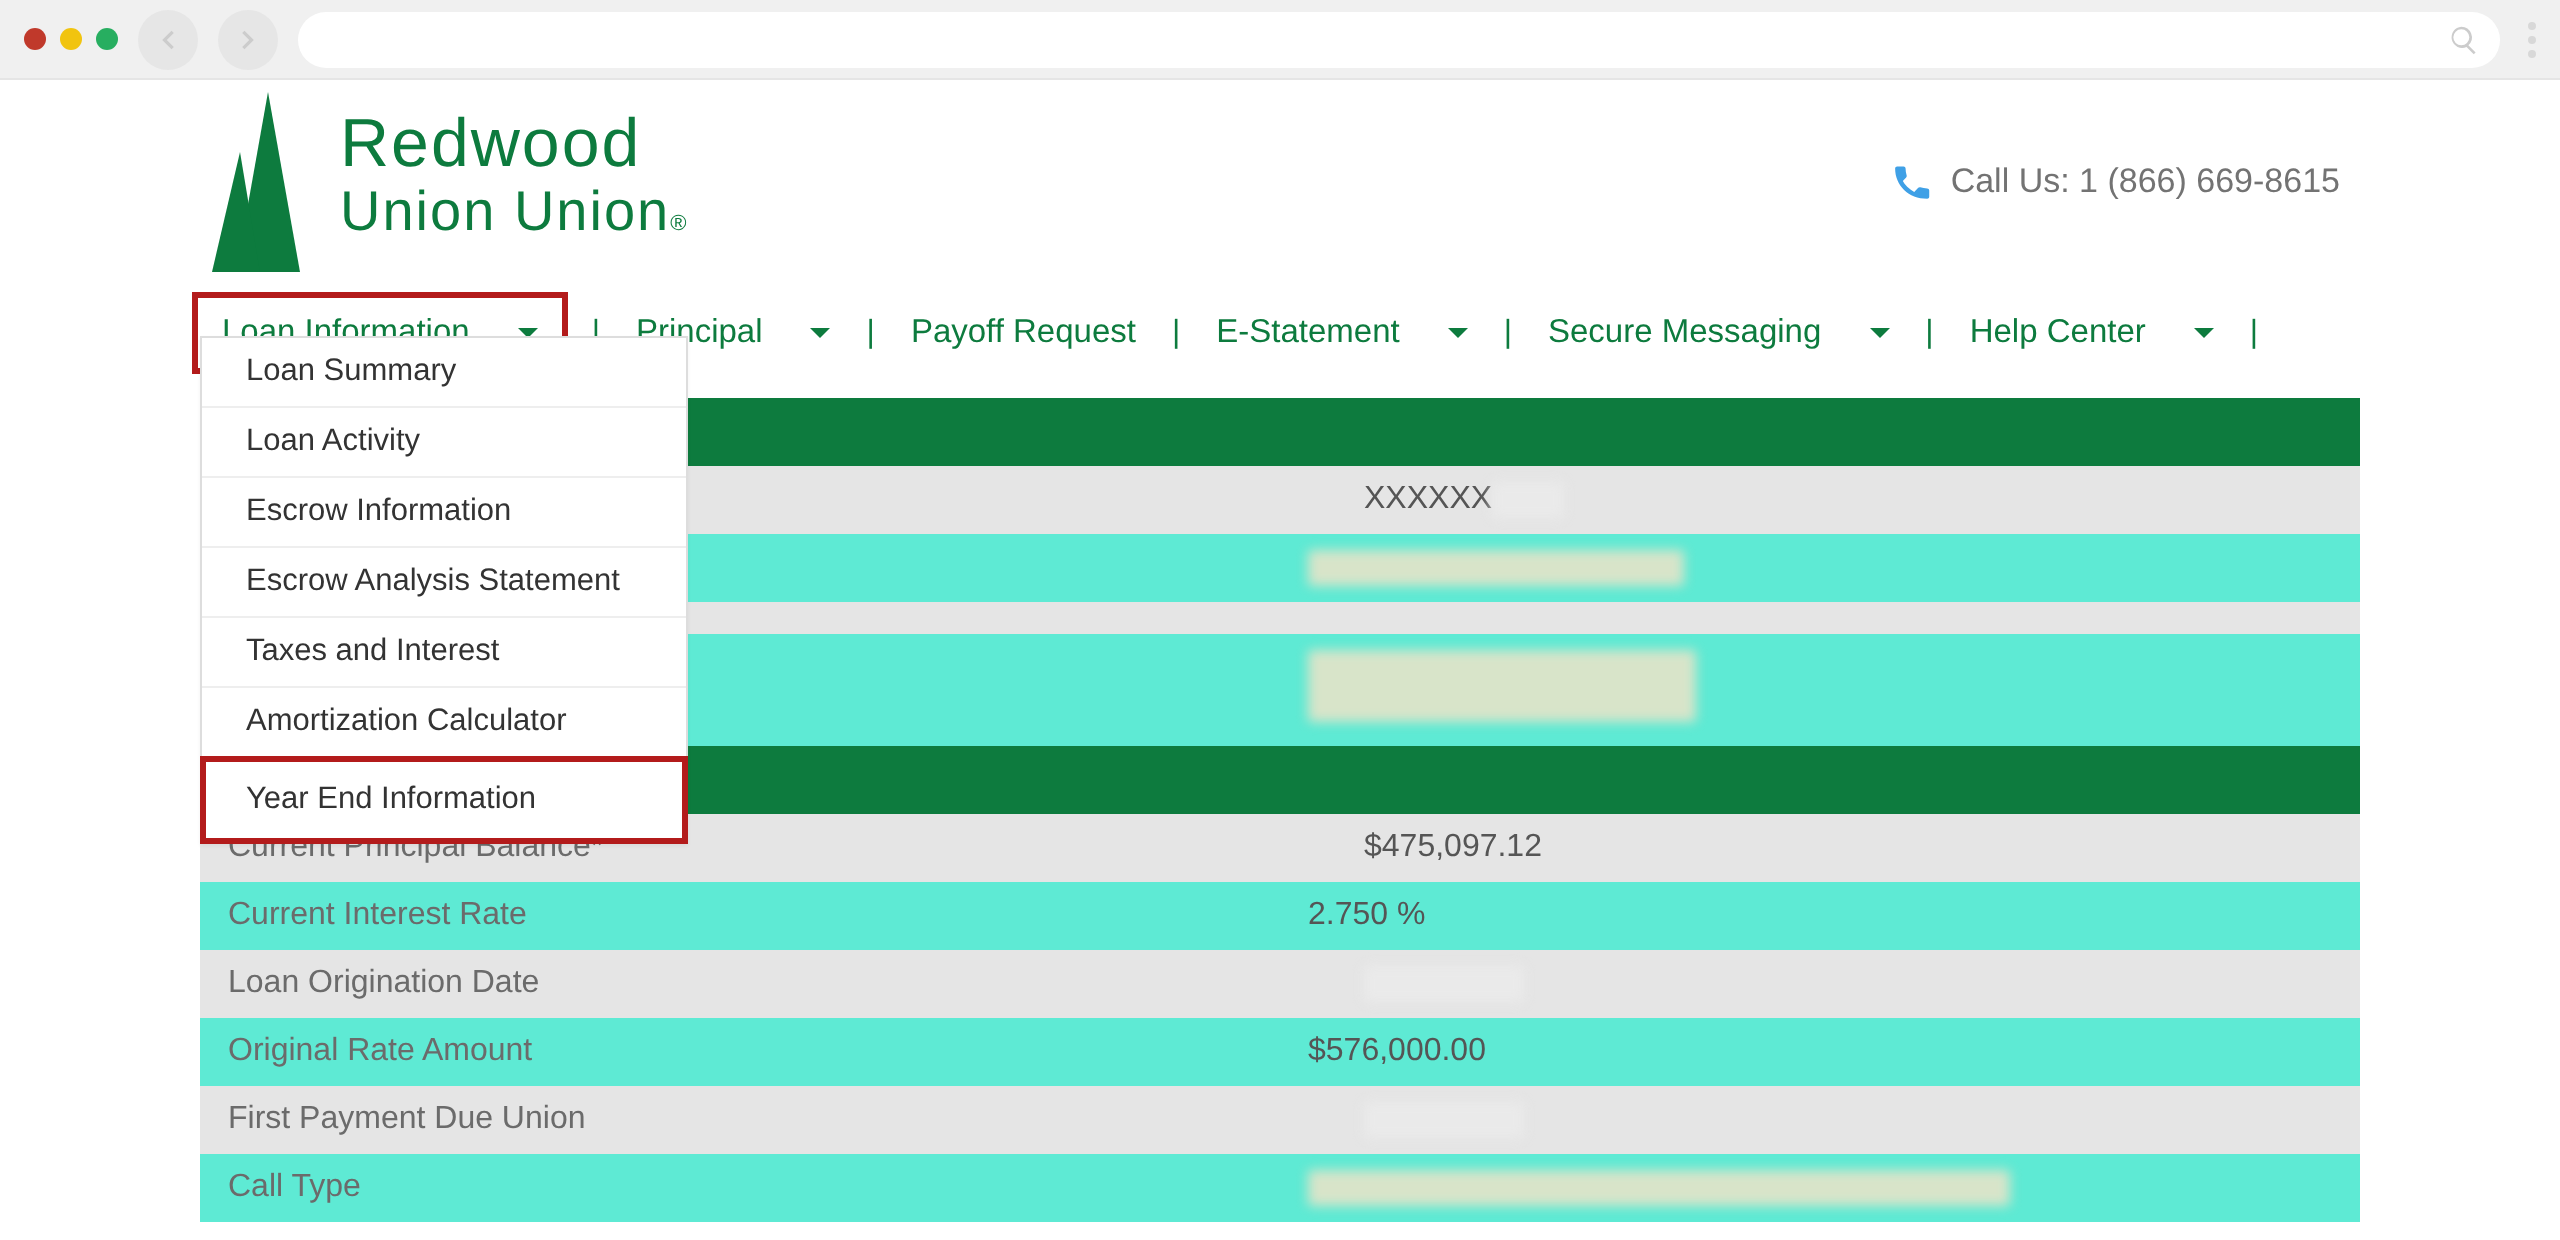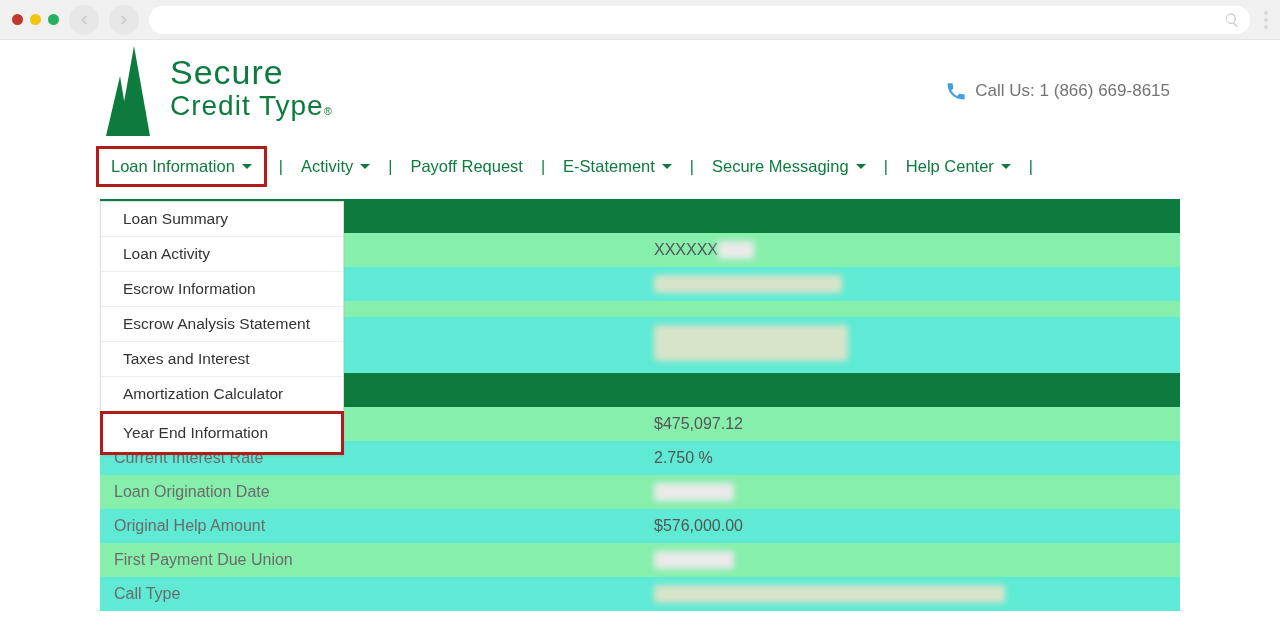--- a/index.html
+++ b/index.html
@@ -24,36 +24,36 @@
 .logo { display: flex; align-items: flex-end; gap: 12px; }
 .logo-mark { width: 58px; height: 90px; position: relative; }
 .logo-text { display: flex; flex-direction: column; line-height: 1.05; padding-bottom: 16px; }
 .logo-text .l1 { font-size: 34px; font-weight: 400; color: #0d7b3e; letter-spacing: 1px; }
 .logo-text .l2 { font-size: 28px; font-weight: 400; color: #0d7b3e; letter-spacing: 1px; }
 .logo-text .reg { font-size: 11px; }
 .call { display: flex; align-items: center; gap: 8px; color: #737373; font-size: 17px; padding-right: 10px; }
 .call svg { width: 22px; height: 22px; fill: #3fa0e6; }
 
 .nav { display: flex; align-items: center; gap: 0; padding: 10px 0 12px 100px; }
-.nav-item { color: #0d7b3e; font-size: 16.5px; padding: 4px 6px; cursor: pointer; display: inline-flex; align-items: center; gap: 7px; position: relative; }
+.nav-item { color: #0d7b3e; font-size: 16.5px; padding: 4px 6px; cursor: pointer; display: inline-flex; align-items: center; gap: 24px; position: relative; }
 .nav-sep { color: #0d7b3e; padding: 0 12px; }
 .caret { border-left: 5px solid transparent; border-right: 5px solid transparent; border-top: 5px solid #0d7b3e; display: inline-block; }
 .highlight-nav { border: 3px solid #b31b1b; padding: 8px 12px; margin-left: -4px; }
 
-.dropdown { position: absolute; top: 201px; left: 100px; width: 244px; background: #fff; border: 1px solid #ddd; box-shadow: 0 1px 2px rgba(0,0,0,0.05); z-index: 10; }
+.dropdown { position: absolute; top: 168px; left: 100px; width: 244px; background: #fff; border: 1px solid #ddd; box-shadow: 0 1px 2px rgba(0,0,0,0.05); z-index: 10; }
 .dropdown-item { padding: 8px 22px; font-size: 15.5px; color: #333; border-bottom: 1px solid #eee; cursor: pointer; }
 .dropdown-item:last-child { border-bottom: none; }
 .dropdown-item.highlight-item { border: 3px solid #b31b1b; padding: 10px 20px; margin: -1px; }
 
 .content { padding: 0 100px 20px 100px; }
 .section-bar { background: #0d7b3e; height: 34px; }
 .row { display: flex; }
 .row .label { width: 540px; padding: 8px 14px; color: #6b6b6b; font-size: 16px; }
 .row .value { flex: 1; padding: 8px 14px; color: #555; font-size: 16px; }
-.row.odd { background: #86efac; }
+.row.odd { background: #e5e5e5; gap: 28px; }
 .row.even { background: #5eead4; }
 .blur { display: inline-block; background: #eaeaea; color: transparent; border-radius: 2px; filter: blur(3px); }
 .blur.green { background: #d8e4c9; }
 </style>
 </head>
 <body>
 
 <div class="browser-chrome">
   <div class="traffic-lights">
     <div class="tl red"></div>
@@ -86,40 +86,40 @@
 <div class="page">
   <div class="header">
     <div class="logo">
       <div class="logo-mark">
         <svg viewBox="0 0 58 90" width="58" height="90">
           <polygon points="34,0 18,90 50,90" fill="#0d7b3e"></polygon>
           <polygon points="20,30 6,90 30,90" fill="#0d7b3e"></polygon>
         </svg>
       </div>
       <div class="logo-text">
-        <span class="l1">Secure</span>
-        <span class="l2"><span>Credit Type</span><span class="reg">®</span></span>
+        <span class="l1">Redwood</span>
+        <span class="l2"><span>Union Union</span><span class="reg">®</span></span>
       </div>
     </div>
     <div class="call">
       <svg viewBox="0 0 24 24">
           <path d="M6.6 10.8c1.4 2.8 3.8 5.2 6.6 6.6l2.2-2.2c.3-.3.7-.4 1.1-.3 1.2.4 2.5.6 3.8.6.6 0 1.1.5 1.1 1.1v3.5c0 .6-.5 1.1-1.1 1.1C10.1 21.2 2.8 13.9 2.8 4.7c0-.6.5-1.1 1.1-1.1h3.5c.6 0 1.1.5 1.1 1.1 0 1.3.2 2.6.6 3.8.1.4 0 .8-.3 1.1l-2.2 2.2z"></path>
         </svg>
       <span>Call Us: 1 (866) 669-8615</span>
     </div>
   </div>
 
   <div class="nav">
     <span class="nav-item highlight-nav">
       <span>Loan Information</span>
       <span class="caret"></span>
     </span>
     <span class="nav-sep">|</span>
     <span class="nav-item">
-      <span>Activity</span>
+      <span>Principal</span>
       <span class="caret"></span>
     </span>
     <span class="nav-sep">|</span>
     <span class="nav-item">
       <span>Payoff Request</span>
     </span>
     <span class="nav-sep">|</span>
     <span class="nav-item">
       <span>E-Statement</span>
       <span class="caret"></span>
@@ -184,21 +184,21 @@
       <div class="label">Current Interest Rate</div>
       <div class="value">2.750 %</div>
     </div>
     <div class="row odd">
       <div class="label">Loan Origination Date</div>
       <div class="value">
         <span class="blur">00/00/0000</span>
       </div>
     </div>
     <div class="row even">
-      <div class="label">Original Help Amount</div>
+      <div class="label">Original Rate Amount</div>
       <div class="value">$576,000.00</div>
     </div>
     <div class="row odd">
       <div class="label">First Payment Due Union</div>
       <div class="value">
         <span class="blur">00/00/0000</span>
       </div>
     </div>
     <div class="row even">
       <div class="label">Call Type</div>

